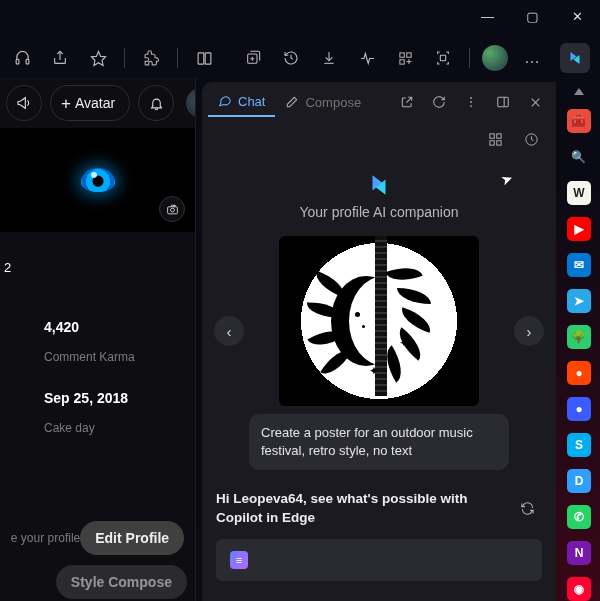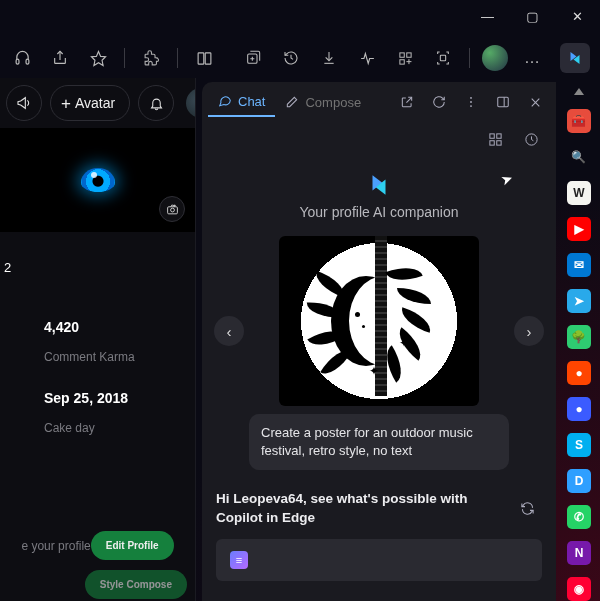--- a/index.html
+++ b/index.html
@@ -190,23 +190,23 @@
     gap: 10px;
   }
   .about-row {
     display:flex;
     align-items:center;
     justify-content:center;
     width:100%;
   }
   .about-text { font-size: 12px; color: #7a7a80; }
   .pill-btn {
-    background: #15803d;
+    background: #404040;
     color: #eee;
-    font-size: 10px;
+    font-size: 14px;
     font-weight: 600;
     padding: 9px 15px;
     border-radius: 22px;
     border: none;
   }
   
   .copilot-panel {
     flex: 1;
     background: #1a1a20;
     border-radius: 10px 0 0 0;

